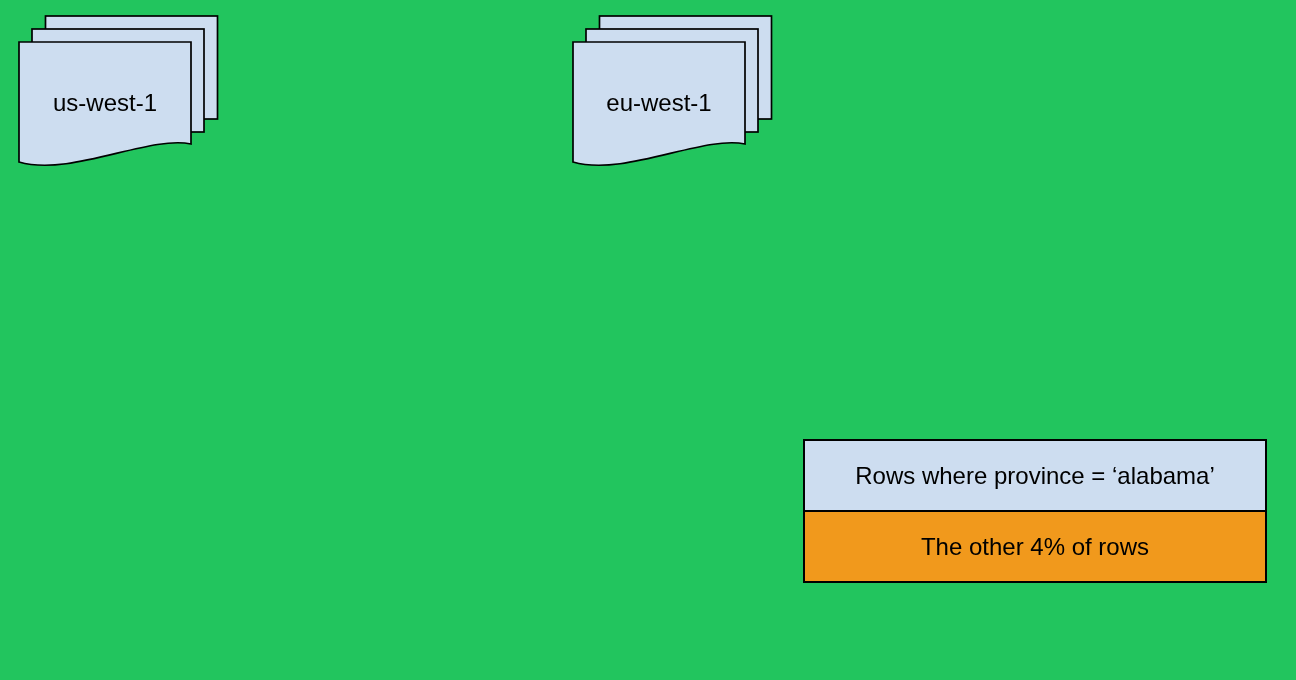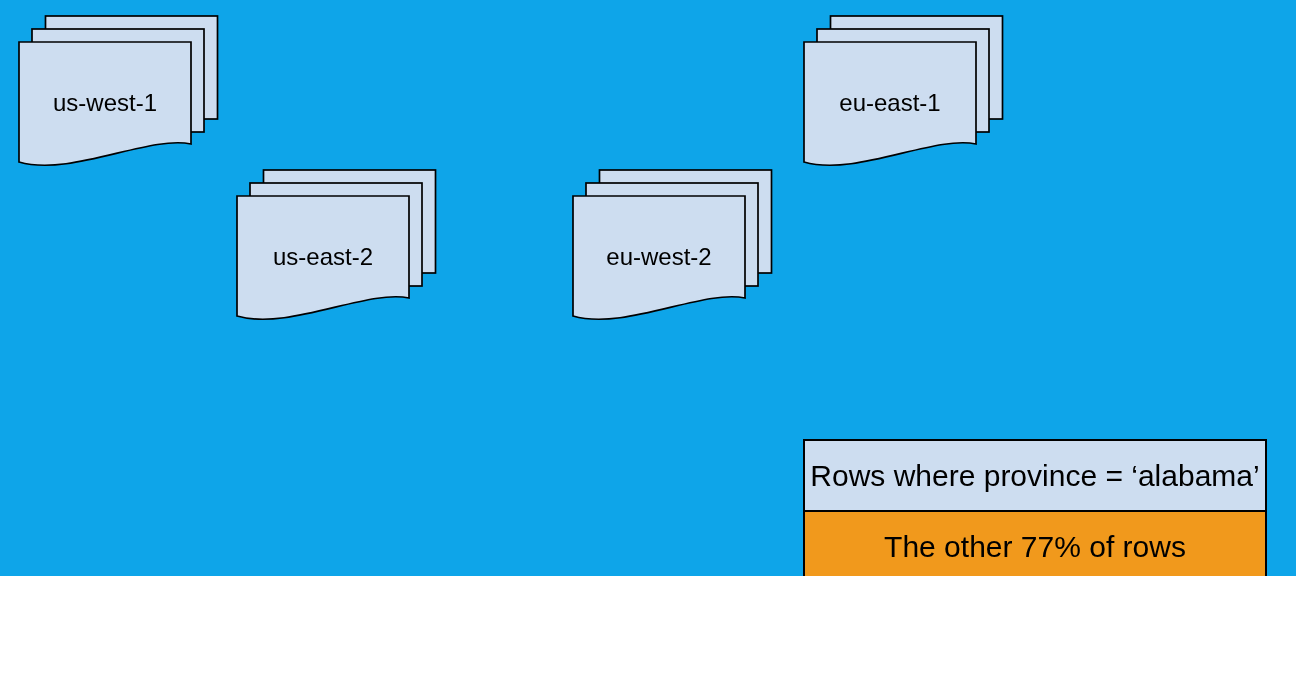--- a/index.html
+++ b/index.html
@@ -4,22 +4,22 @@
 <style>
   html, body {
     margin: 0;
     padding: 0;
     background: #ffffff;
     font-family: "Liberation Sans", sans-serif;
   }
   .canvas {
     position: relative;
     width: 1296px;
-    height: 576px;
-    background: #0ea5e9;
+    height: 680px;
+    background: #22c55e;
     overflow: hidden;
   }
   .stack {
     position: absolute;
     width: 212px;
     height: 156px;
   }
   .stack svg {
     display: block;
   }
@@ -38,21 +38,21 @@
     box-sizing: border-box;
     border: 2px solid #000000;
     display: flex;
     flex-direction: column;
   }
   .legend-row {
     flex: 1;
     display: flex;
     align-items: center;
     justify-content: center;
-    font-size: 30px;
+    font-size: 24px;
     color: #000000;
   }
   .legend-row + .legend-row {
     border-top: 2px solid #000000;
   }
 </style>
 </head>
 <body>
 
 <div class="canvas">
@@ -60,54 +60,38 @@
   <div class="stack" style="left:16px; top:15px">
     <svg width="212" height="156" viewBox="0 0 212 156">
       <rect class="sheet" x="29.5" y="1" width="172" height="103" fill="#cdddf0"></rect>
       <rect class="sheet" x="16" y="14" width="172" height="103" fill="#cdddf0"></rect>
       <path class="sheet" d="M3 27 H175 V129 C133 120, 55 162, 3 147 Z" fill="#cdddf0"></path>
       <text x="89" y="96">us-west-1</text>
     </svg>
   </div>
 
 
-
-  <div class="stack" style="left:801px; top:15px">
+  <div class="stack" style="left:570px; top:15px">
     <svg width="212" height="156" viewBox="0 0 212 156">
       <rect class="sheet" x="29.5" y="1" width="172" height="103" fill="#cdddf0"></rect>
       <rect class="sheet" x="16" y="14" width="172" height="103" fill="#cdddf0"></rect>
       <path class="sheet" d="M3 27 H175 V129 C133 120, 55 162, 3 147 Z" fill="#cdddf0"></path>
-      <text x="89" y="96">eu-east-1</text>
+      <text x="89" y="96">eu-west-1</text>
     </svg>
   </div>
 
 
-  <div class="stack" style="left:234px; top:169px">
-    <svg width="212" height="156" viewBox="0 0 212 156">
-      <rect class="sheet" x="29.5" y="1" width="172" height="103" fill="#cdddf0"></rect>
-      <rect class="sheet" x="16" y="14" width="172" height="103" fill="#cdddf0"></rect>
-      <path class="sheet" d="M3 27 H175 V129 C133 120, 55 162, 3 147 Z" fill="#cdddf0"></path>
-      <text x="89" y="96">us-east-2</text>
-    </svg>
-  </div>
 
-  <div class="stack" style="left:570px; top:169px">
-    <svg width="212" height="156" viewBox="0 0 212 156">
-      <rect class="sheet" x="29.5" y="1" width="172" height="103" fill="#cdddf0"></rect>
-      <rect class="sheet" x="16" y="14" width="172" height="103" fill="#cdddf0"></rect>
-      <path class="sheet" d="M3 27 H175 V129 C133 120, 55 162, 3 147 Z" fill="#cdddf0"></path>
-      <text x="89" y="96">eu-west-2</text>
-    </svg>
-  </div>
+
 
 
 
 
   <div class="legend" style="left:803px; top:439px; width:464px; height:144px">
     <div class="legend-row" style="background-color: rgb(205, 221, 240);">
       <span>Rows where province = ‘alabama’</span>
     </div>
     <div class="legend-row" style="background-color: rgb(241, 153, 28);">
-      <span>The other 77% of rows</span>
+      <span>The other 4% of rows</span>
     </div>
   </div>
 
 </div>
 
 </body></html>

